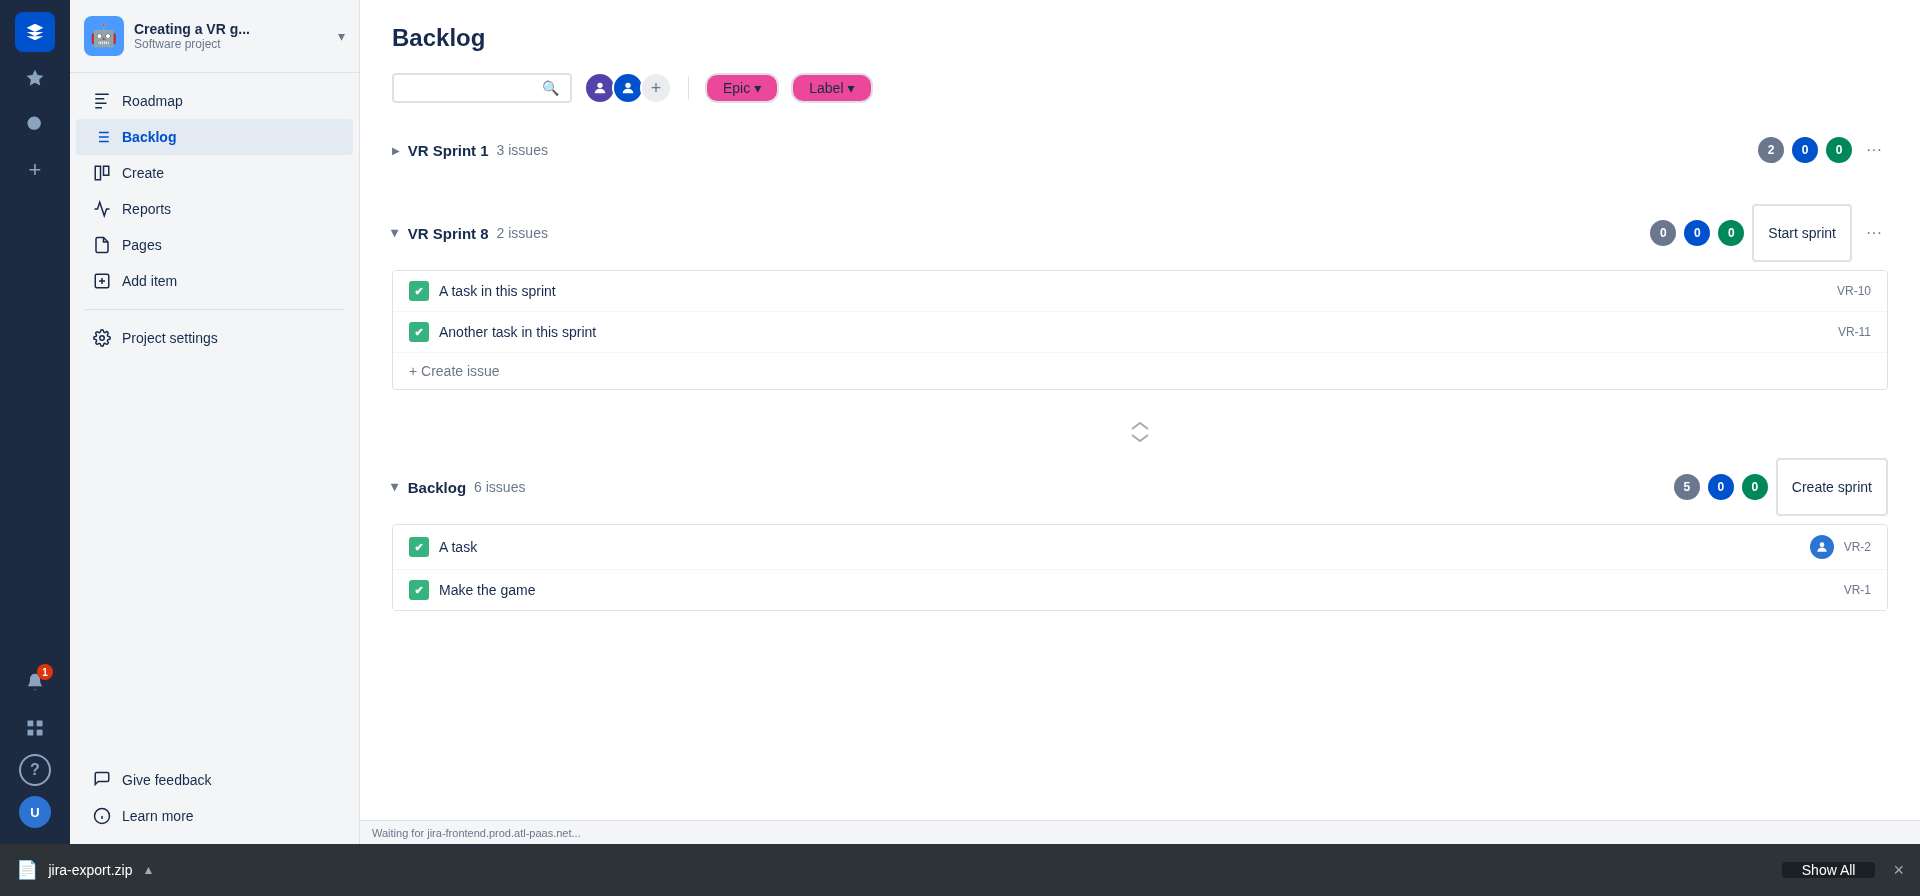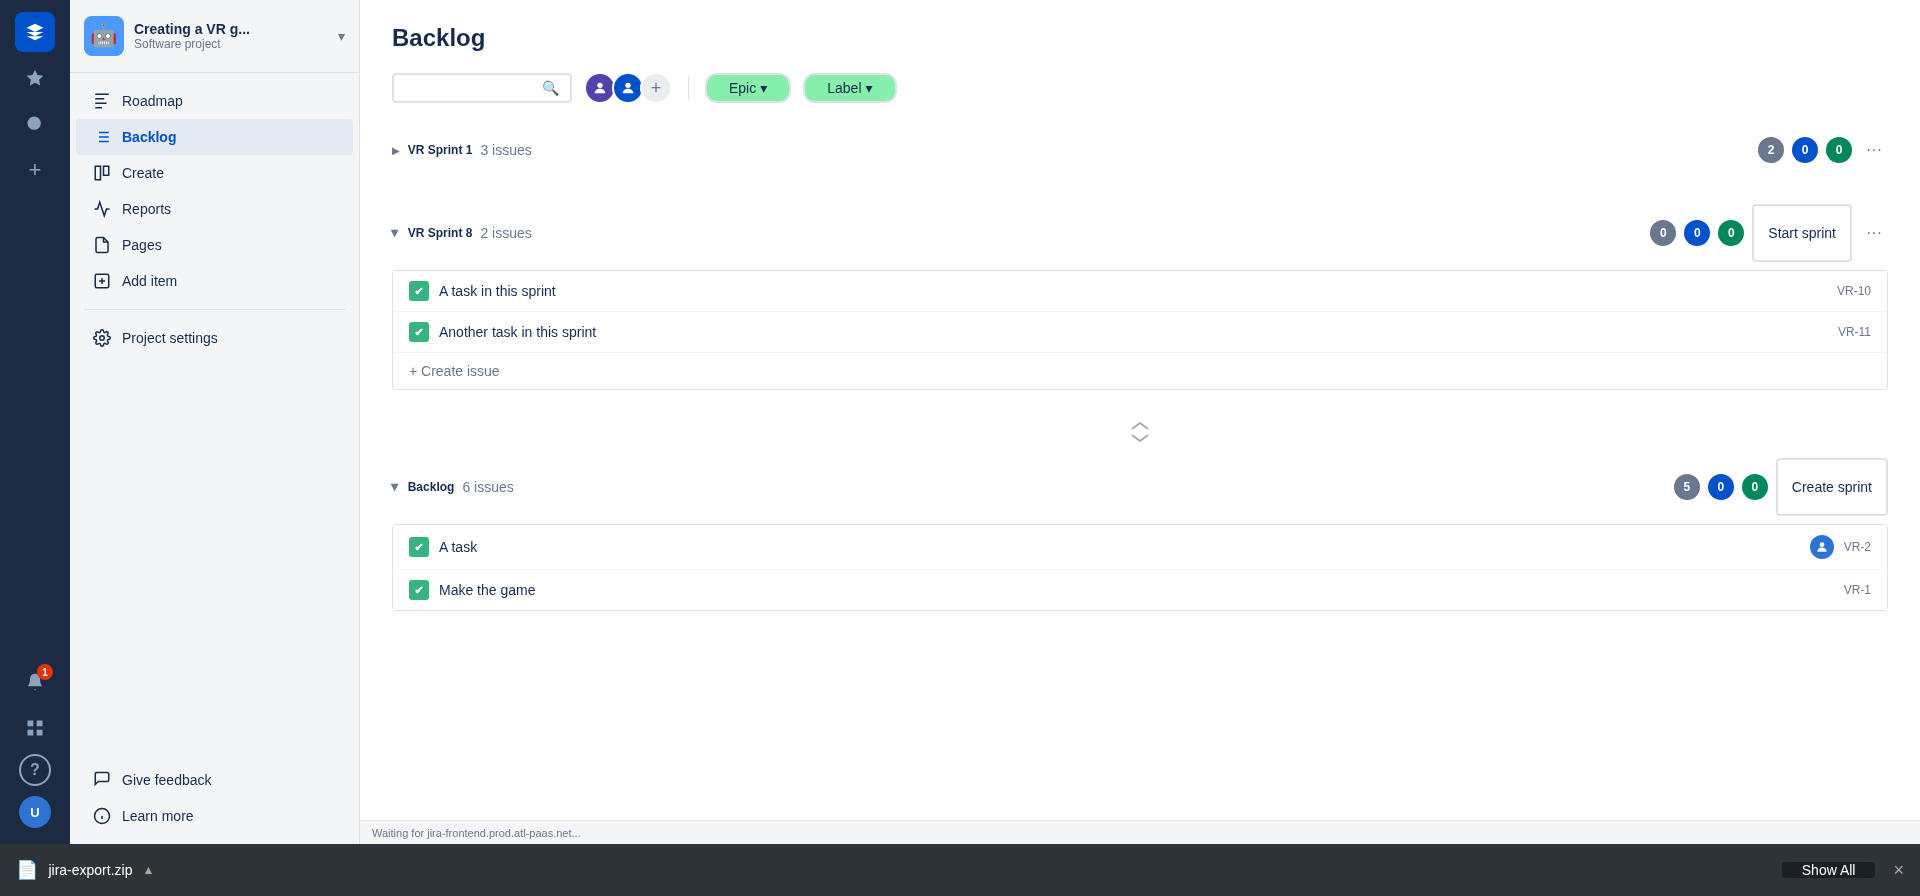--- a/index.html
+++ b/index.html
@@ -161,43 +161,43 @@
     }
     .avatar:first-child { margin-left: 0; }
     .avatar.add-btn { background: #ebecf0; color: #6b778c; font-size: 18px; font-weight: 400; }
 
     .toolbar-divider { width: 1px; height: 24px; background: #dfe1e6; margin: 0 4px; }
 
     .filter-btn {
       display: flex;
       align-items: center;
       gap: 4px;
-      padding: 5px 22px;
+      padding: 5px 16px;
       border: 2px solid #dfe1e6;
       border-radius: 12px;
-      background: #86efac;
+      background: #ec4899;
       cursor: pointer;
       font-size: 14px;
       color: #172b4d;
     }
 
     
     .sprint-section { margin-bottom: 24px; }
 
     .sprint-header {
       display: flex;
       align-items: center;
       padding: 8px 0;
       cursor: pointer;
       gap: 8px;
     }
     .sprint-header-left { display: flex; align-items: center; gap: 8px; flex: 1; }
     .sprint-chevron { font-size: 10px; color: #6b778c; transition: transform 0.2s; }
     .sprint-chevron.open { transform: rotate(90deg); }
-    .sprint-name { font-weight: 600; font-size: 12px; color: #172b4d; }
+    .sprint-name { font-weight: 600; font-size: 15px; color: #172b4d; }
     .sprint-issues-count { font-size: 14px; color: #6b778c; }
 
     .sprint-header-right { display: flex; align-items: center; gap: 8px; }
     .count-badge {
       width: 26px; height: 26px;
       border-radius: 50%;
       display: flex; align-items: center; justify-content: center;
       font-size: 12px;
       font-weight: 600;
       color: #fff;

